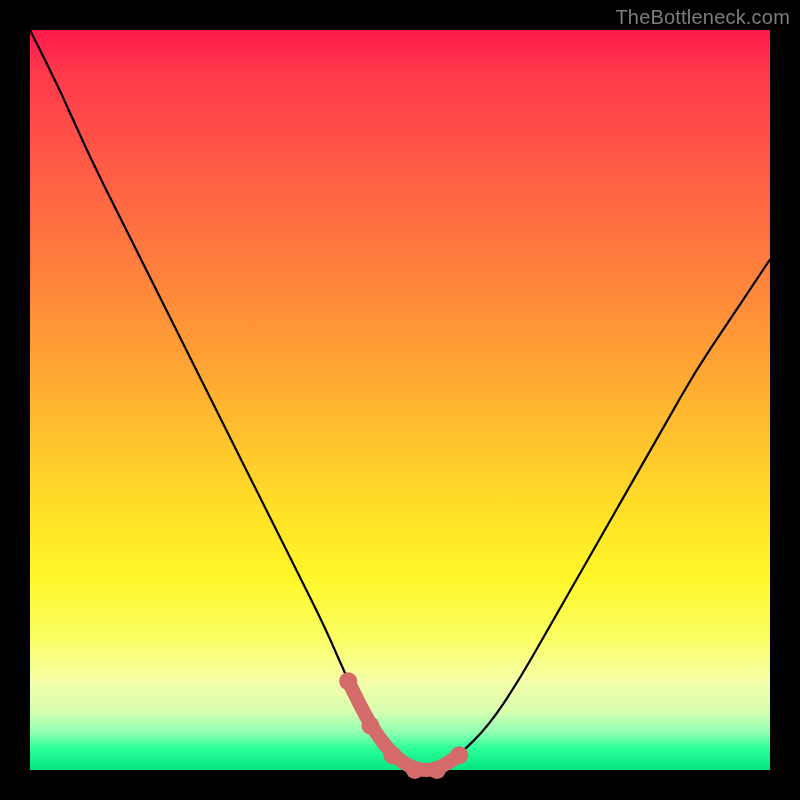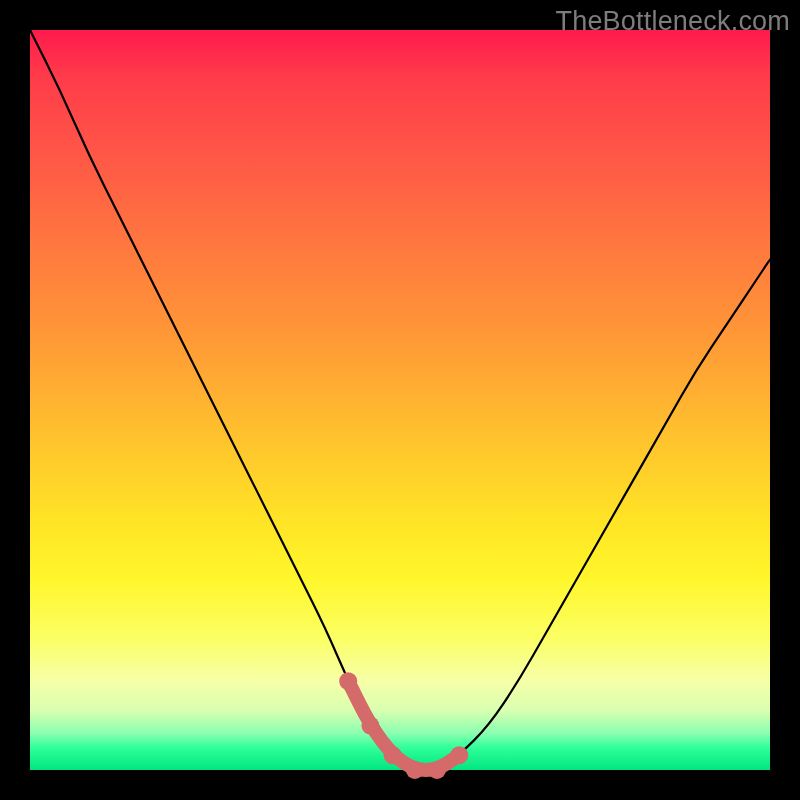--- a/index.html
+++ b/index.html
@@ -42,21 +42,21 @@
       #8cffb0 95%,
       #2fff9a 97%,
       #00e680 100%
     );
   }
   .watermark {
     position: absolute;
     top: 6px;
     right: 10px;
     color: #7d7d7d;
-    font-size: 27px;
+    font-size: 20px;
     letter-spacing: 0.2px;
     user-select: none;
   }
   svg.overlay {
     position: absolute;
     left: 0;
     top: 0;
     width: 740px;
     height: 740px;
     overflow: visible;

